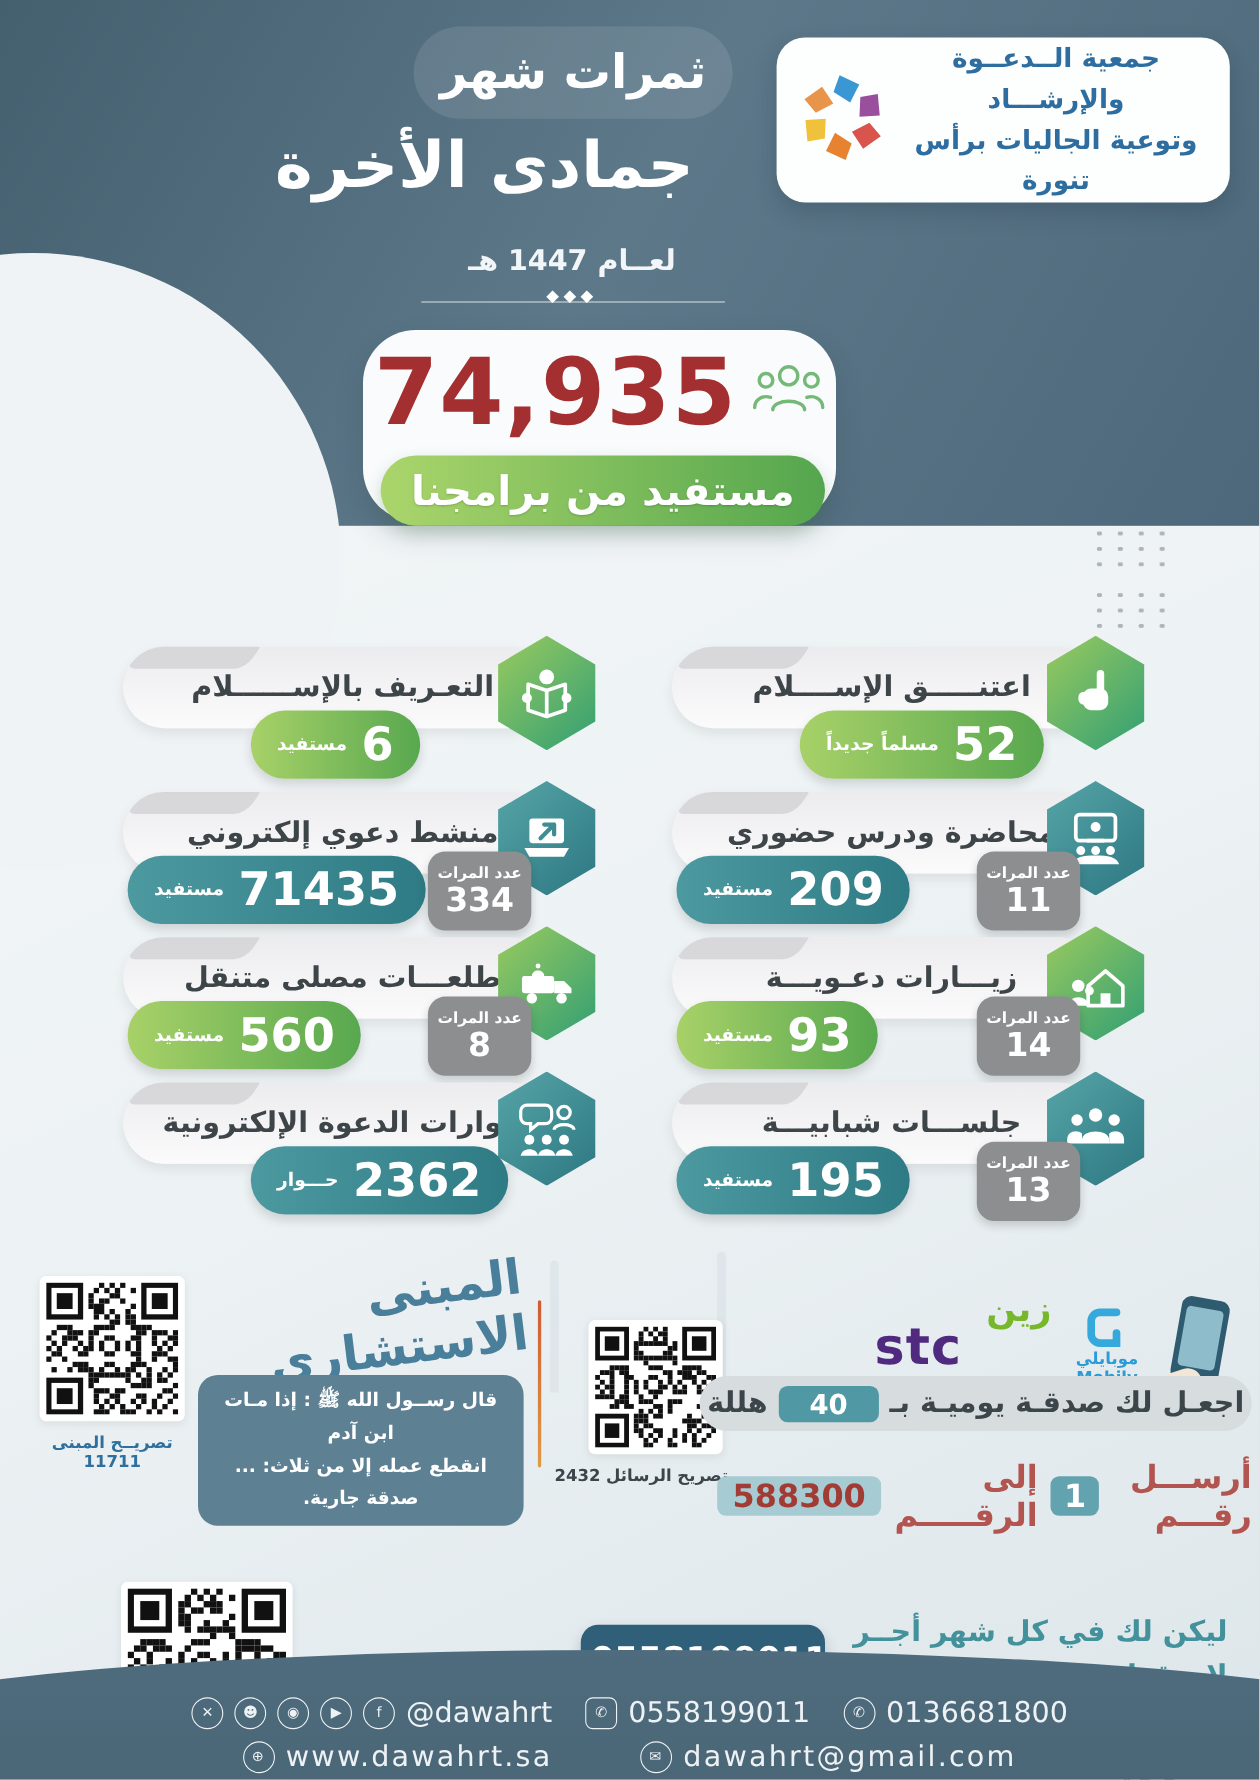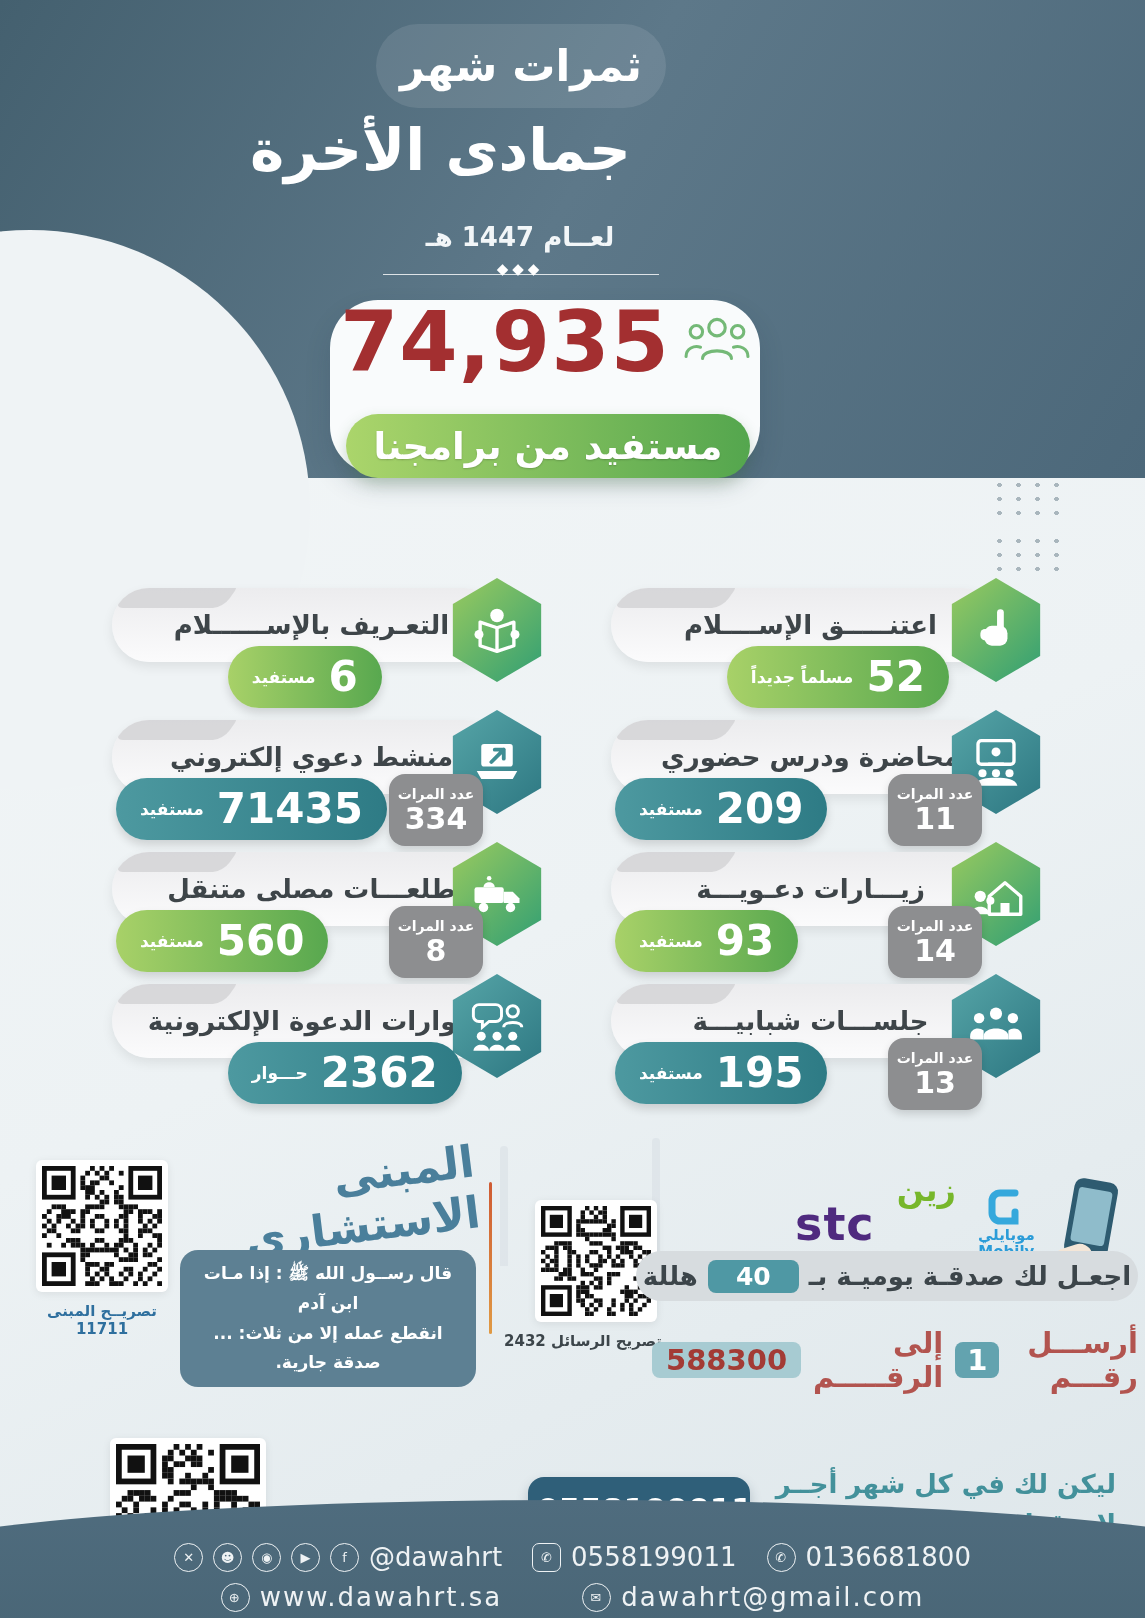--- a/index.html
+++ b/index.html
@@ -22,21 +22,21 @@
   .divider-diamonds{position:absolute;left:250px;top:260px;width:540px;text-align:center;
              color:#fff;font-size:15px;letter-spacing:4px;}
   .org-card{position:absolute;left:706px;top:34px;width:412px;height:150px;background:#fdfefe;
              border-radius:26px;box-shadow:0 8px 20px rgba(20,40,60,.20);
              display:flex;align-items:center;padding:0 16px;box-sizing:border-box;gap:8px;}
   .org-logo{width:88px;flex:0 0 88px;}
   .org-text{flex:1;direction:rtl;text-align:center;color:#2d6d9f;font-size:24px;font-weight:bold;line-height:1.55;}
   
   .hero-card{position:absolute;left:330px;top:300px;width:430px;height:174px;background:#f9fbfc;
              border-radius:48px;box-shadow:0 12px 26px rgba(30,50,70,.16);z-index:2;}
-  .hero-row{display:flex;align-items:center;justify-content:center;gap:14px;}
+  .hero-row{display:flex;align-items:center;justify-content:center;gap:14px;padding-top:14px;}
   .hero-number{color:#a32f30;font-size:84px;font-weight:bold;letter-spacing:1px;line-height:1;}
   .hero-pill{position:absolute;left:346px;top:414px;width:404px;height:64px;border-radius:36px;
              background:linear-gradient(90deg,#abd56b,#54a64e);display:flex;align-items:center;justify-content:center;
              color:#fff;font-size:37px;font-weight:bold;z-index:3;box-shadow:0 6px 14px rgba(60,110,60,.25);
              text-shadow:0 1px 2px rgba(0,0,0,.18);}
   .dots{position:absolute;width:78px;height:46px;
         background-image:radial-gradient(#a9b6bd 2.3px,transparent 2.8px);background-size:19px 14px;}
   .dots.d1{left:990px;top:478px;} .dots.d2{left:990px;top:534px;}
   
   .stats-grid{position:absolute;left:112px;top:588px;width:928px;direction:rtl;
@@ -138,20 +138,36 @@
 
   <div class="header-bg"></div>
   <div class="badge-pill">
     <span>ثمرات شهر</span>
   </div>
   <div class="month-title">جمادى الأخرة</div>
   <div class="year-line">لعــام 1447 هـ</div>
   <div class="divider-diamonds">◆◆◆</div>
   <div class="divider-line"></div>
 
+  <div class="org-card">
+    <span class="org-logo">
+      <svg viewBox="0 0 64 64">
+        <path transform="rotate(0 32 32)" d="M30 4 L43 10 L37 22 L26 15 Z" fill="#3b97d3"></path>
+        <path transform="rotate(60 32 32)" d="M30 4 L43 10 L37 22 L26 15 Z" fill="#9a4f9c"></path>
+        <path transform="rotate(120 32 32)" d="M30 4 L43 10 L37 22 L26 15 Z" fill="#d9544d"></path>
+        <path transform="rotate(180 32 32)" d="M30 4 L43 10 L37 22 L26 15 Z" fill="#e78330"></path>
+        <path transform="rotate(240 32 32)" d="M30 4 L43 10 L37 22 L26 15 Z" fill="#f0c23c"></path>
+        <path transform="rotate(300 32 32)" d="M30 4 L43 10 L37 22 L26 15 Z" fill="#e8944a"></path>
+      </svg>
+    </span>
+    <span class="org-text">
+      <span>جمعية الــدعــوة والإرشـــاد</span><br>
+      <span>وتوعية الجاليات برأس تنورة</span>
+    </span>
+  </div>
 
   <div class="hero-card">
     <div class="hero-row">
       <span class="hero-number">74,935</span>
       <span>
         <svg width="66" height="50" viewBox="0 0 64 48" fill="none" stroke="#74b977" stroke-width="3" stroke-linecap="round">
           <circle cx="32" cy="12" r="8"></circle>
             <path d="M18 42c0-10 28-10 28 0"></path>
           <circle cx="12" cy="16" r="6"></circle>
             <path d="M2 40c0-8 8-11 14-9"></path>

